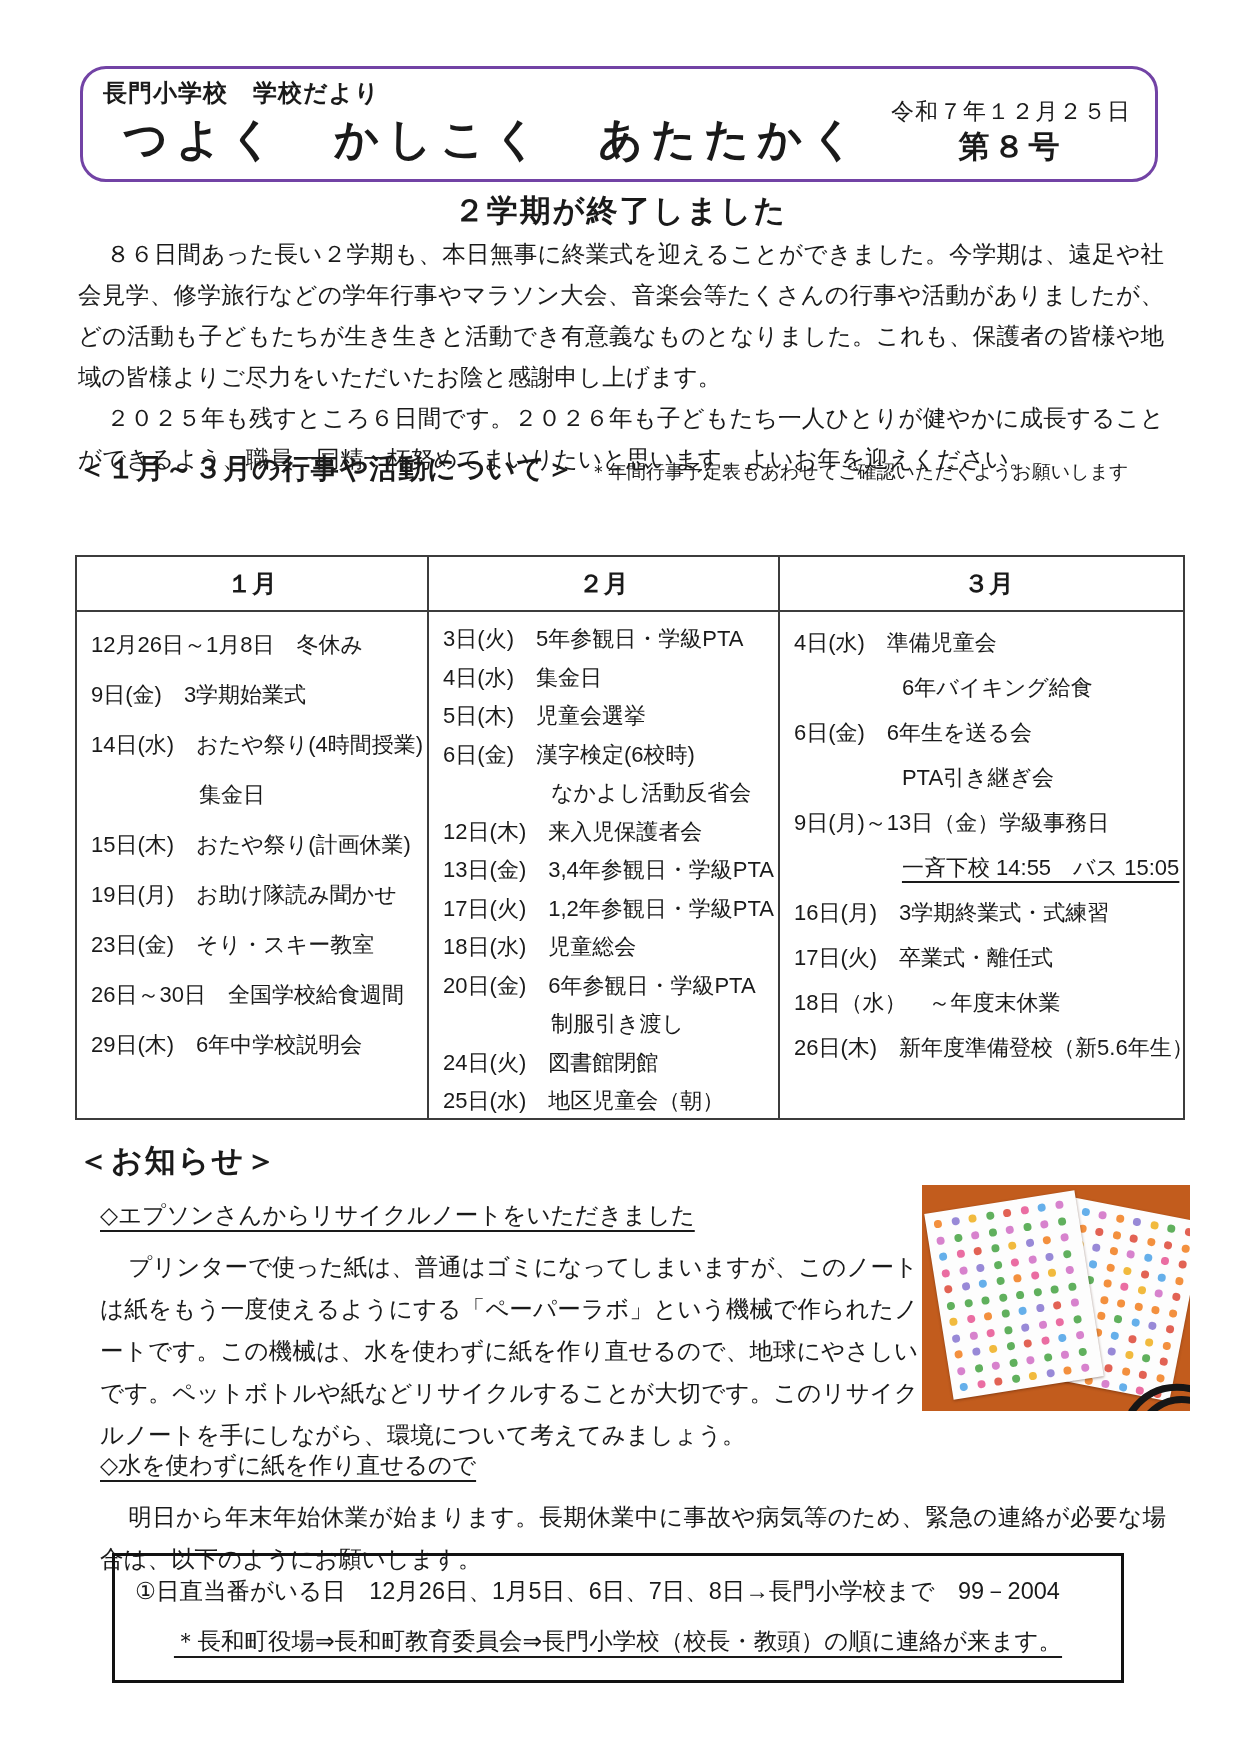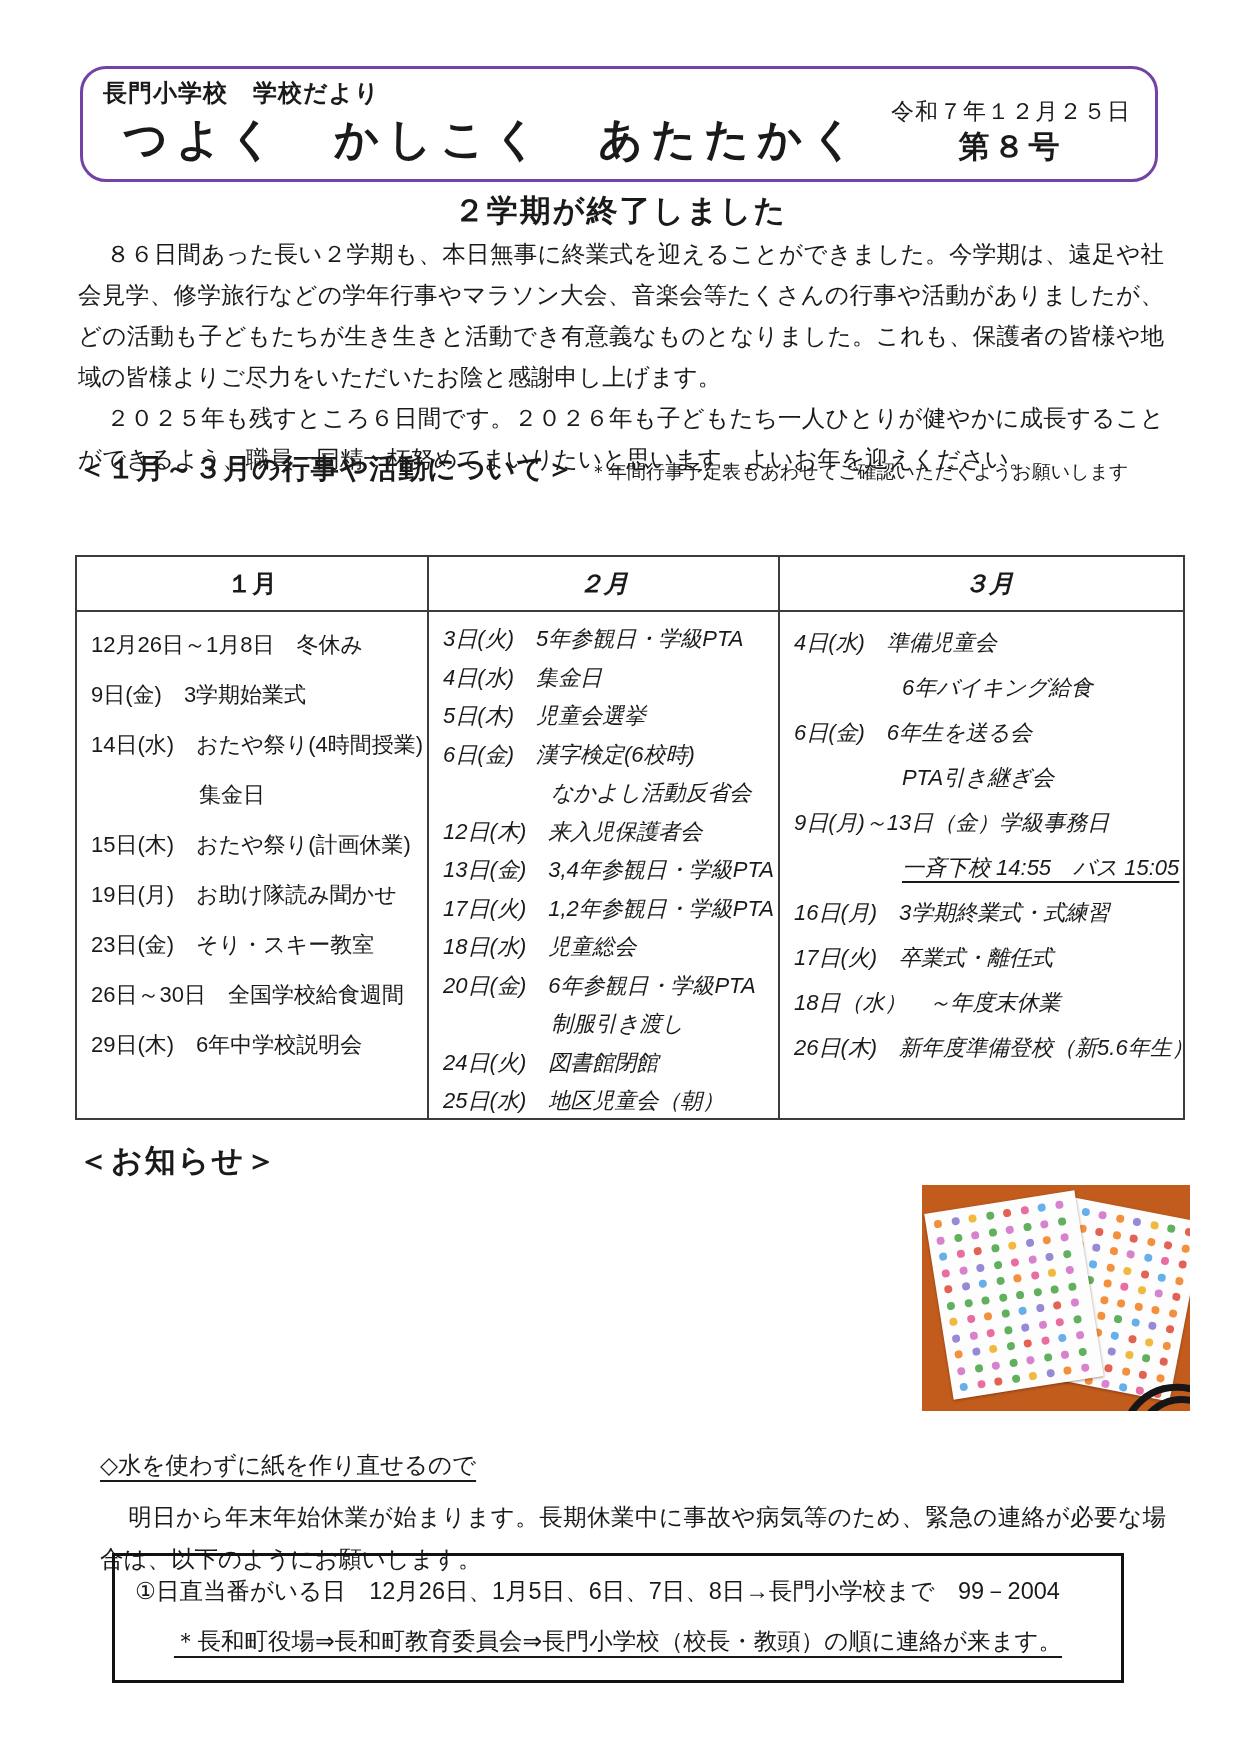--- a/index.html
+++ b/index.html
@@ -60,21 +60,21 @@
   .schedule-heading{font-size:28px;font-weight:bold;letter-spacing:1px;}
   .schedule-note{font-size:19px;margin-left:14px;}
   .schedule-table{
     position:absolute;left:75px;top:555px;width:1110px;height:565px;
     border:2px solid var(--line);
     box-sizing:border-box;
     display:grid;grid-template-columns:1fr 1fr 1fr;
     overflow:hidden;
   }
   .month-col{box-sizing:border-box;}
-  .month-col + .month-col{border-left:2px solid var(--line);font-style:italic;}
+  .month-col + .month-col{border-left:2px solid var(--line);}
   .month-header{
     height:53px;line-height:53px;text-align:center;
     font-size:25px;font-weight:bold;
     border-bottom:2px solid var(--line);
   }
   .month-body{padding:8px 4px 0 14px;font-size:22px;}
   .sched-line{white-space:nowrap;}
   .m0 .sched-line{line-height:50px;}
   .m1 .sched-line{line-height:38.5px;}
   .m2 .sched-line{line-height:45px;}
@@ -195,20 +195,24 @@
           <div class="sched-line">16日(月)　3学期終業式・式練習</div>
           <div class="sched-line">17日(火)　卒業式・離任式</div>
           <div class="sched-line">18日（水）　～年度末休業</div>
           <div class="sched-line">26日(木)　新年度準備登校（新5.6年生）</div>
         </div>
       </div>
     </div>
 
   <div class="notice-heading">＜お知らせ＞</div>
 
+  <div class="notice-item-1">
+    <span class="notice-title">◇エプソンさんからリサイクルノートをいただきました</span>
+    <p class="notice-body">プリンターで使った紙は、普通はゴミになってしまいますが、このノートは紙をもう一度使えるようにする「ペーパーラボ」という機械で作られたノートです。この機械は、水を使わずに紙を作り直せるので、地球にやさしいです。ペットボトルや紙などリサイクルすることが大切です。このリサイクルノートを手にしながら、環境について考えてみましょう。</p>
+  </div>
 
   <div class="photo">
     <div class="notebook nb-right">
         <span class="dot" style="background: rgb(232, 97, 154); left: 8px; top: 8px;"></span>
         <span class="dot" style="background: rgb(88, 168, 232); left: 25.5px; top: 8px;"></span>
         <span class="dot" style="background: rgb(212, 119, 201); left: 43px; top: 8px;"></span>
         <span class="dot" style="background: rgb(242, 135, 46); left: 60.5px; top: 8px;"></span>
         <span class="dot" style="background: rgb(143, 127, 212); left: 78px; top: 8px;"></span>
         <span class="dot" style="background: rgb(240, 180, 46); left: 95.5px; top: 8px;"></span>
         <span class="dot" style="background: rgb(83, 169, 79); left: 113px; top: 8px;"></span>

